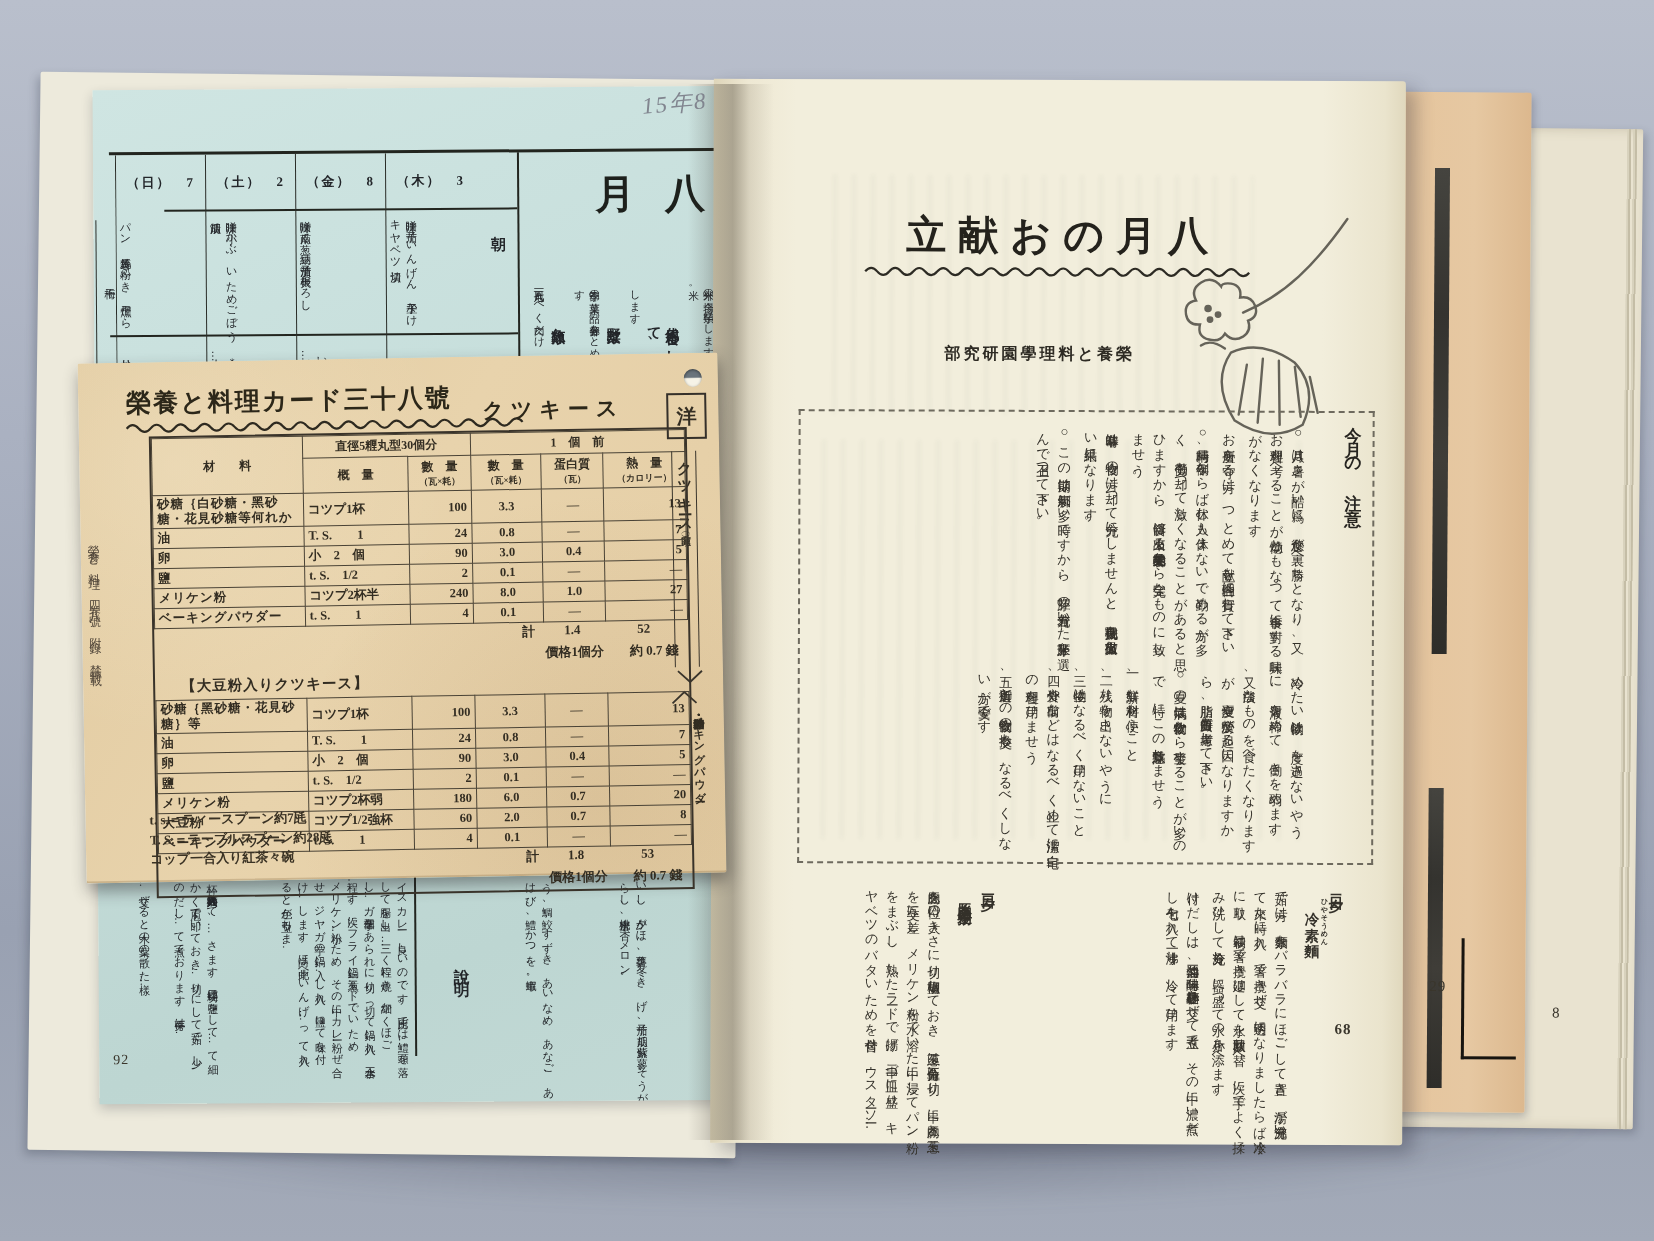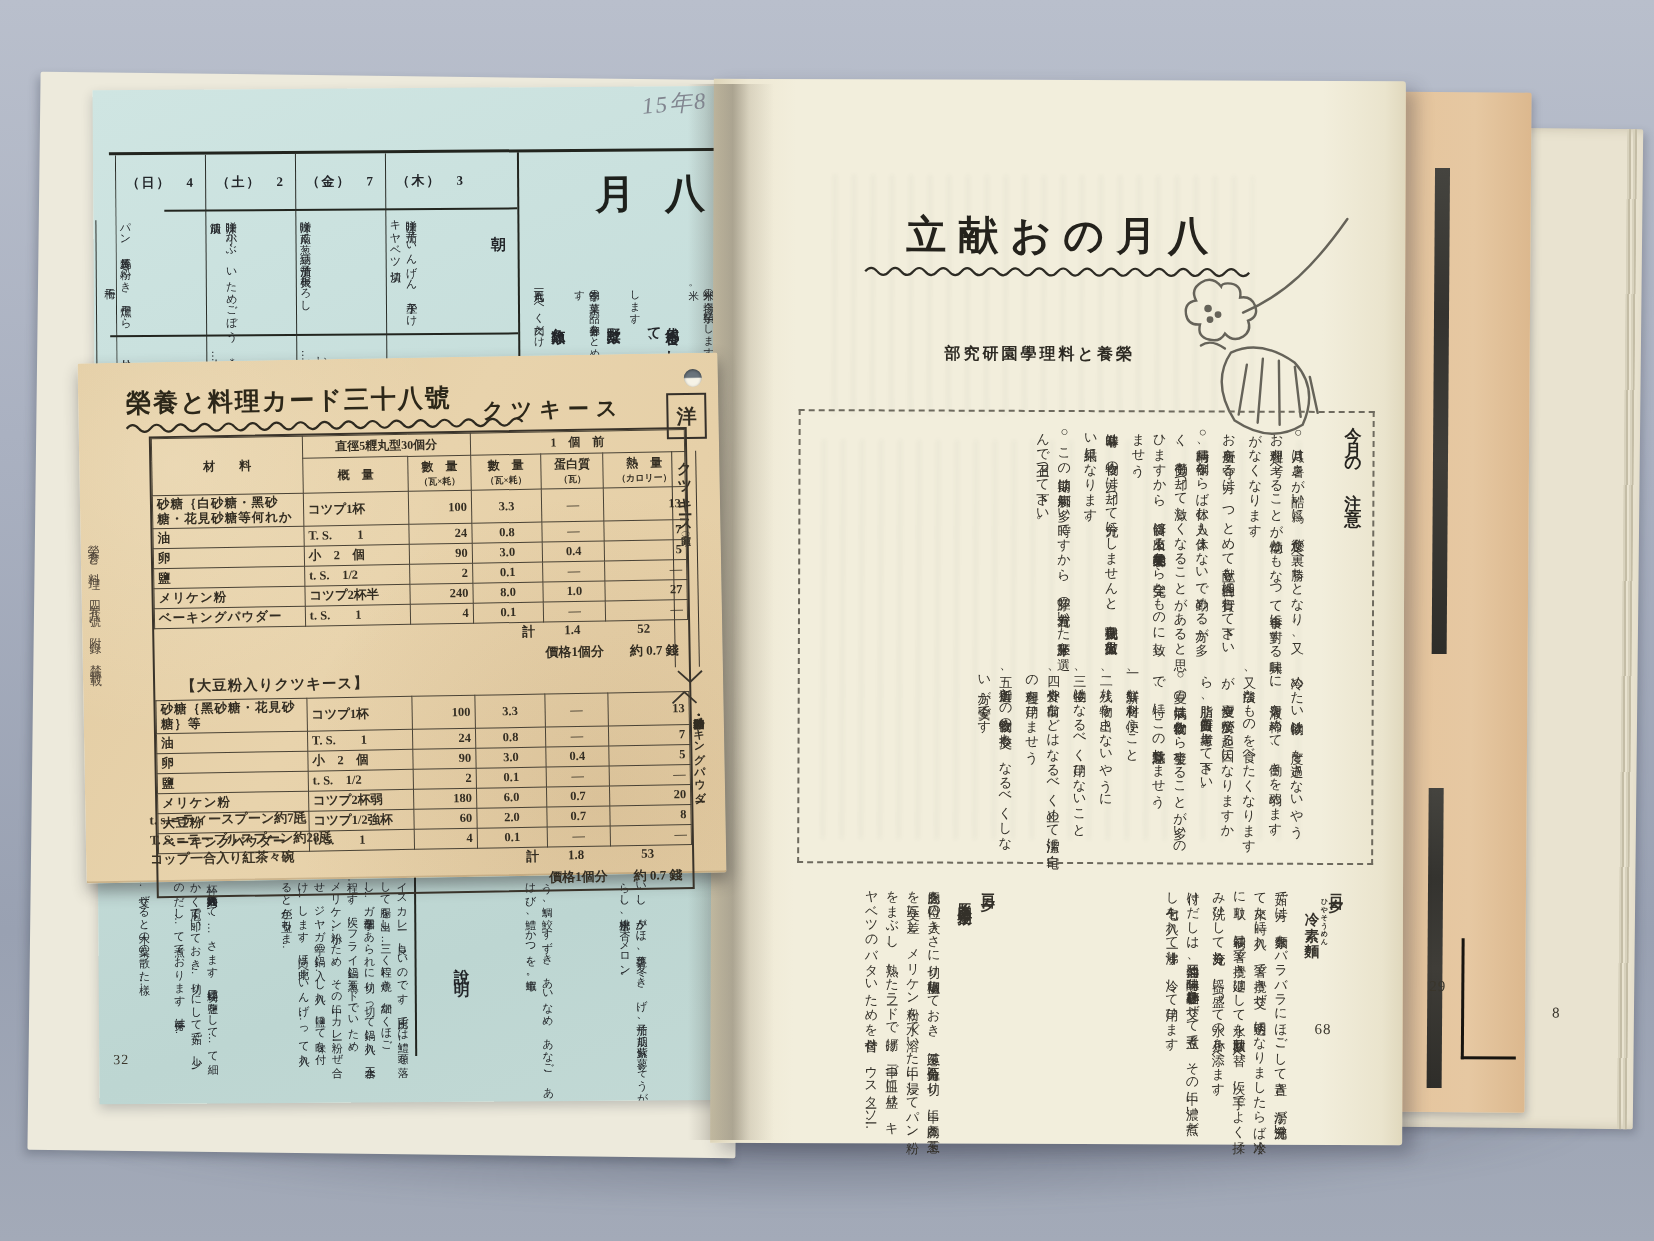--- a/index.html
+++ b/index.html
@@ -175,48 +175,48 @@
 
     <div class="abs" style="left:22px;top:65px;width:360px;height:240px;display:flex;flex-direction:row-reverse;overflow:hidden;">
 
         <div class="day-col" style="flex:1 1 0;">
           <div class="cal-head-date">（木）　3</div>
           <div class="cal-menu v">味噌汁　茄子　いんげん　玉子かけ　キヤベツ切漬</div>
           <div class="cal-next v">魚肉入　＊ライ…</div>
         </div>
 
         <div class="day-col" style="flex:1 1 0;">
-          <div class="cal-head-date">（金）　7</div>
+          <div class="cal-head-date">（金）　8</div>
           <div class="cal-menu v">味噌汁　南瓜　葱　納豆　漬茄子　大根おろし</div>
           <div class="cal-next v">いわし　胡瓜…</div>
         </div>
 
         <div class="day-col" style="flex:1 1 0;">
           <div class="cal-head-date">（土）　2</div>
           <div class="cal-menu v">味噌汁　小かぶ　いためごぼう　漬胡瓜</div>
           <div class="cal-next v">＊木の…　枝燒牛人…</div>
         </div>
 
         <div class="day-col" style="flex:1 1 0;">
-          <div class="cal-head-date">（日）　4</div>
+          <div class="cal-head-date">（日）　7</div>
           <div class="cal-menu v">パン　馬鈴薯　粉ふき　燻干だら</div>
           <div class="cal-next v">炒り豆腐　南瓜　豆…</div>
         </div>
       </div>
 
     <div class="abs v" style="left:2px;top:130px;width:20px;height:160px;font-size:11px;border-left:1.5px solid #2a2d28;padding-top:60px;">梅干</div>
 
     <div class="abs v blist" style="left:459px;top:788px;width:92px;height:224px;">いし、夕がほ、甕薯、冬…き、げ、茄子、胡瓜、紫蘇、蓼、そうがらし、水蜜桃、杏、メロン。</div>
     <div class="abs v blist" style="left:399px;top:788px;width:58px;height:224px;">う、鯛、鮫、すずき、あいなめ、あなご、あはび、鱧、かつを、車蝦。</div>
     <div class="abs v" style="left:352px;top:868px;height:100px;font-size:16px;font-weight:700;letter-spacing:14px;">說明</div>
     <div class="abs rule" style="left:316px;top:786px;width:2px;height:182px;"></div>
     <div class="abs v blist" style="left:128px;top:786px;width:184px;height:186px;">イスカレー　良しいのです。比所では鱧…頭を落して腸を出し、三…く程に燒き、細かくほごし…ガ芋三個をあられに切り、切って鍋に入れ、水三合程…す。次にフライ鍋に玉葱一…ドでいため、メリケン粉小…ため、その中にカレー粉…ぜ合せ、ジヤガ芋の鍋に入…し入れ、鹽にて味を付け…します。尚ほ此中へいんげ…って入れると色が引立ちま…</div>
     <div class="abs v blist" style="left:58px;top:786px;width:64px;height:190px;">杯、醬油大匙一杯入れて、…さます。鰹二切は鹽をして…て細かく庖丁で叩いておき…切りにして茹で、少しのだし…て煮ております。牛蒡は…</div>
     <div class="abs v blist" style="left:36px;top:786px;width:18px;height:190px;">…交ぜると木の葉の散った樣…</div>
-    <div class="abs pagenum" style="left:14px;top:962px;font-size:14px;">32</div>
+    <div class="abs pagenum" style="left:14px;top:962px;font-size:14px;">92</div>
   </div>
 
   <div class="abs stub z5"></div>
 
   <div class="abs rightpage z6">
     <div class="abs bleed noi" style="left:120px;top:95px;width:420px;height:240px;"></div>
     <div class="abs bleed noi" style="left:110px;top:360px;width:480px;height:400px;"></div>
 
     <div class="abs rp-title rtl" style="left:160px;top:128px;width:380px;">八月のお献立</div>
     <svg class="abs" style="left:150px;top:184px;" width="400" height="14" viewBox="0 0 400 14">
@@ -277,21 +277,21 @@
       <div class="recipe-head">
         <span>三日夕</span><br>
         <span class="dish">豚肉串差揚</span>
       </div>
       <div>
 
       <div class="vpara">豚肉を一口位の大きさに切り鹽胡椒しておき、玉葱は五分角位に切り、串に豚肉と玉葱を交互に差し、メリケン粉を水で溶いた中に浸してパン粉をまぶし、熟したラードで揚げ、二串づゝ皿に盛り、キヤベツのバタいためを付合せ、ウスターソー…</div>
         </div>
     </div>
 
-    <div class="abs pagenum" style="left:604px;top:940px;">68</div>
+    <div class="abs pagenum" style="left:624px;top:940px;font-weight:bold;">68</div>
   </div>
 
   <div class="abs gutter-shadow z7 noi"></div>
 
   <div class="abs card z8">
     <div class="abs v spine" style="left:4px;top:172px;height:346px;">榮養と料理　四卷八號　附錄　禁轉載</div>
 
     <div class="abs card-title" style="left:48px;top:24px;">榮養と料理カード三十八號</div>
     <svg class="abs" style="left:46px;top:58px;" width="408" height="14" viewBox="0 0 408 14">
       <path d="M2 8 q6 -7 12 0 t12 0 t12 0 t12 0 t12 0 t12 0 t12 0 t12 0 t12 0 t12 0 t12 0 t12 0 t12 0 t12 0 t12 0 t12 0 t12 0 t12 0 t12 0 t12 0 t12 0 t12 0 t12 0 t12 0 t12 0 t12 0 t12 0 t12 0 t12 0 t12 0 t12 0 t12 0 t12 0" fill="none" stroke="#2e2a20" stroke-width="2.2"></path>

